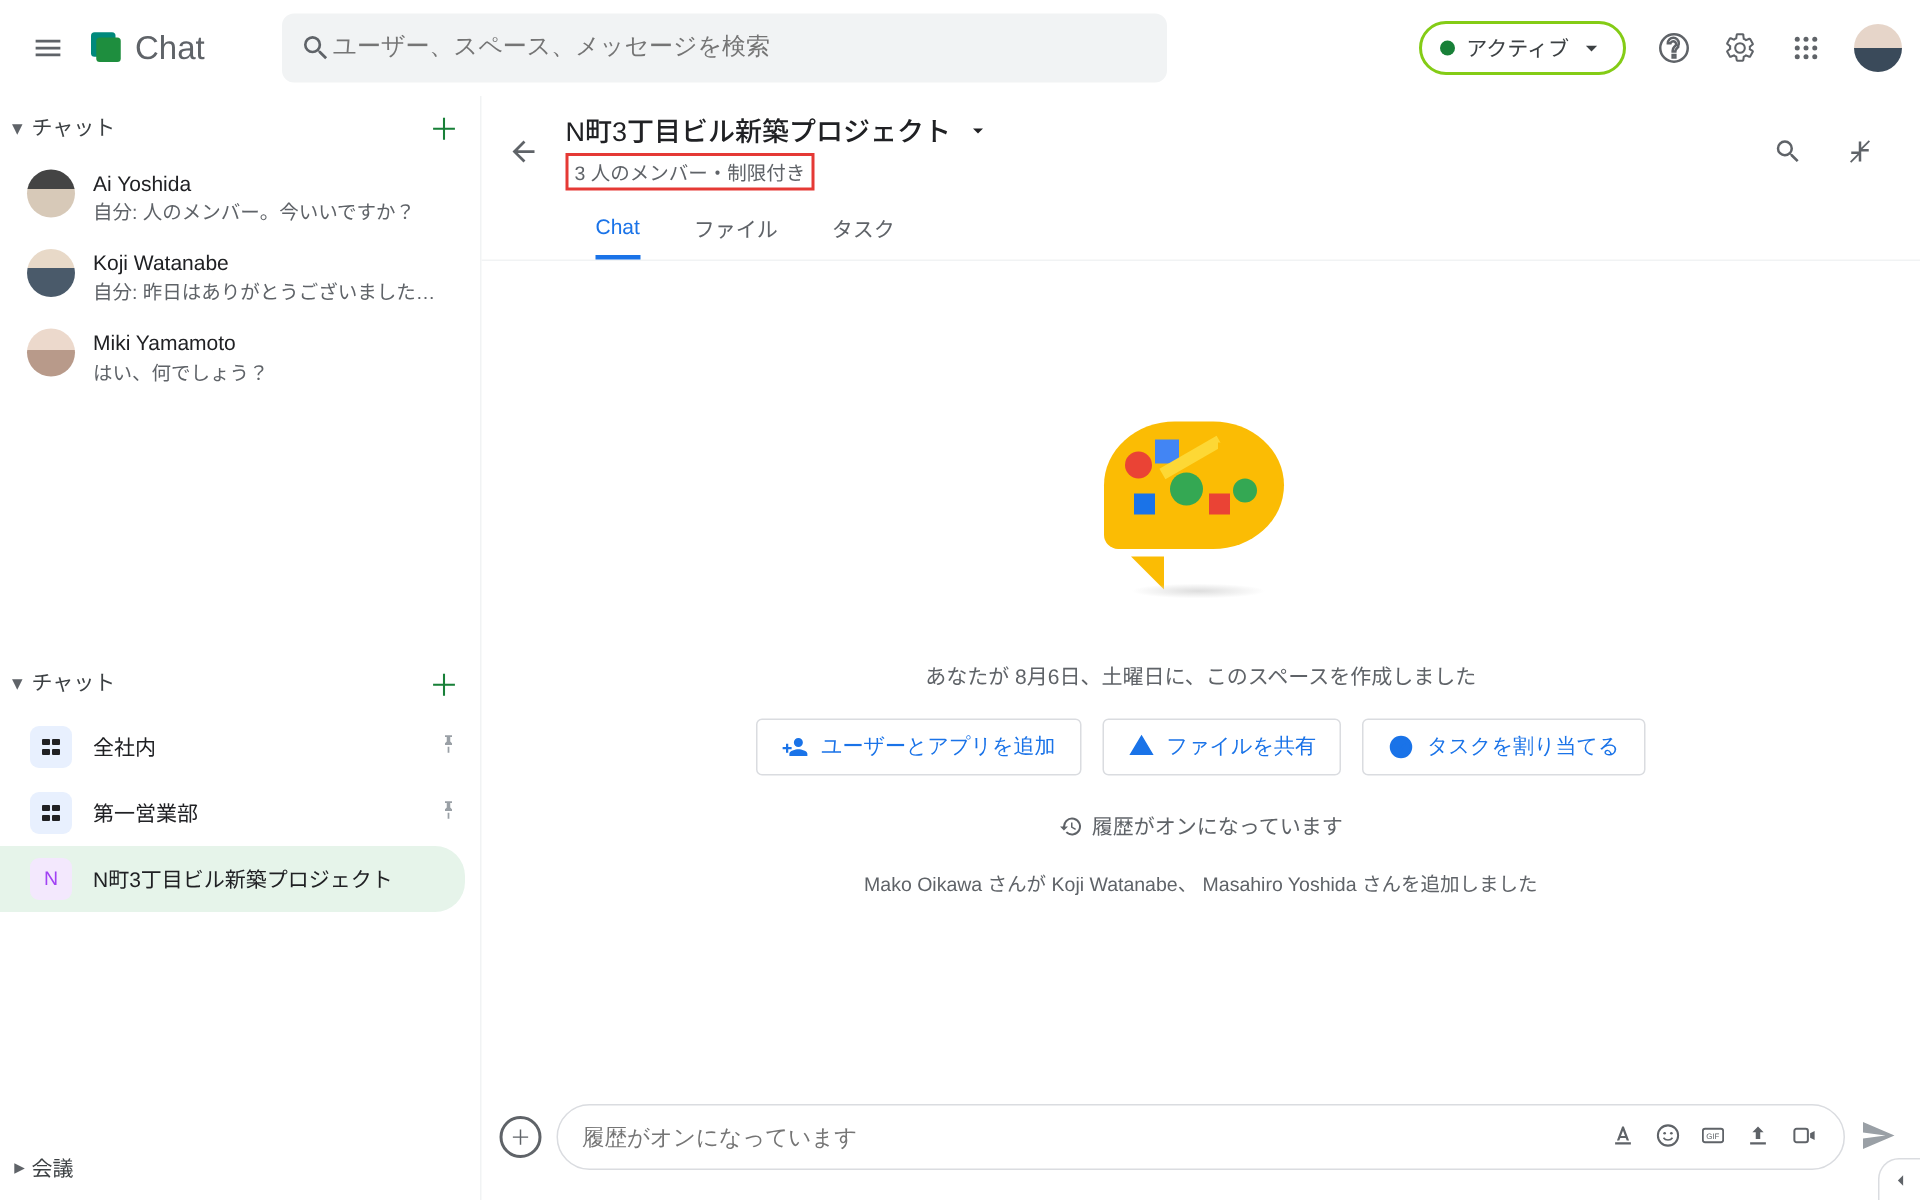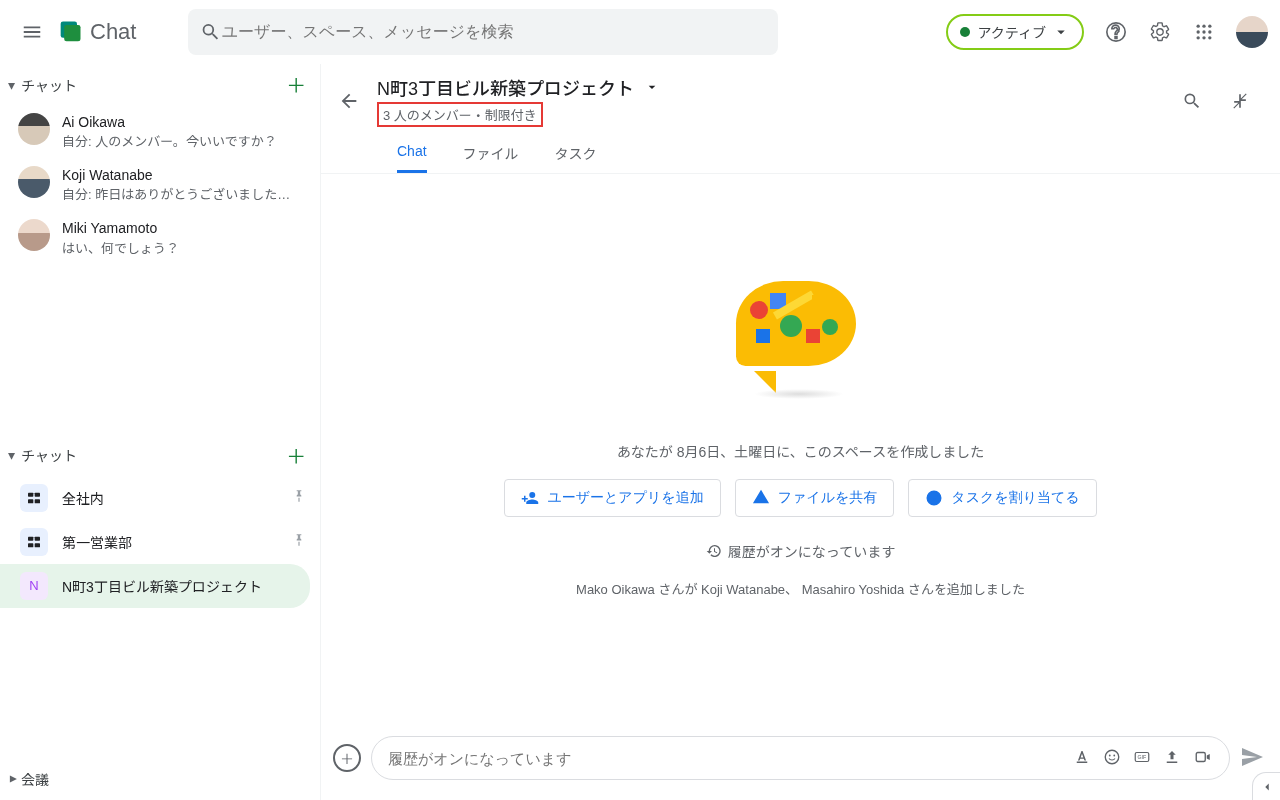--- a/index.html
+++ b/index.html
@@ -130,21 +130,21 @@
 
   <div class="sidebar">
     <div class="section-header">
       <span class="chev">▾</span>
       <span>チャット</span>
       <span class="plus">＋</span>
     </div>
     <div class="chat-item">
       <div class="chat-avatar" style="background:linear-gradient(#444 40%,#d7c9b8 40%)"></div>
       <div>
-          <div class="chat-name">Ai Oikawa</div>
+          <div class="chat-name">Ai Yoshida</div>
           <div class="chat-preview">自分: 人のメンバー。今いいですか？</div>
         </div>
     </div>
     <div class="chat-item">
       <div class="chat-avatar" style="background:linear-gradient(#e8d9c8 40%,#4a5a6a 40%)"></div>
       <div>
           <div class="chat-name">Koji Watanabe</div>
           <div class="chat-preview">自分: 昨日はありがとうございました…</div>
         </div>
     </div>

